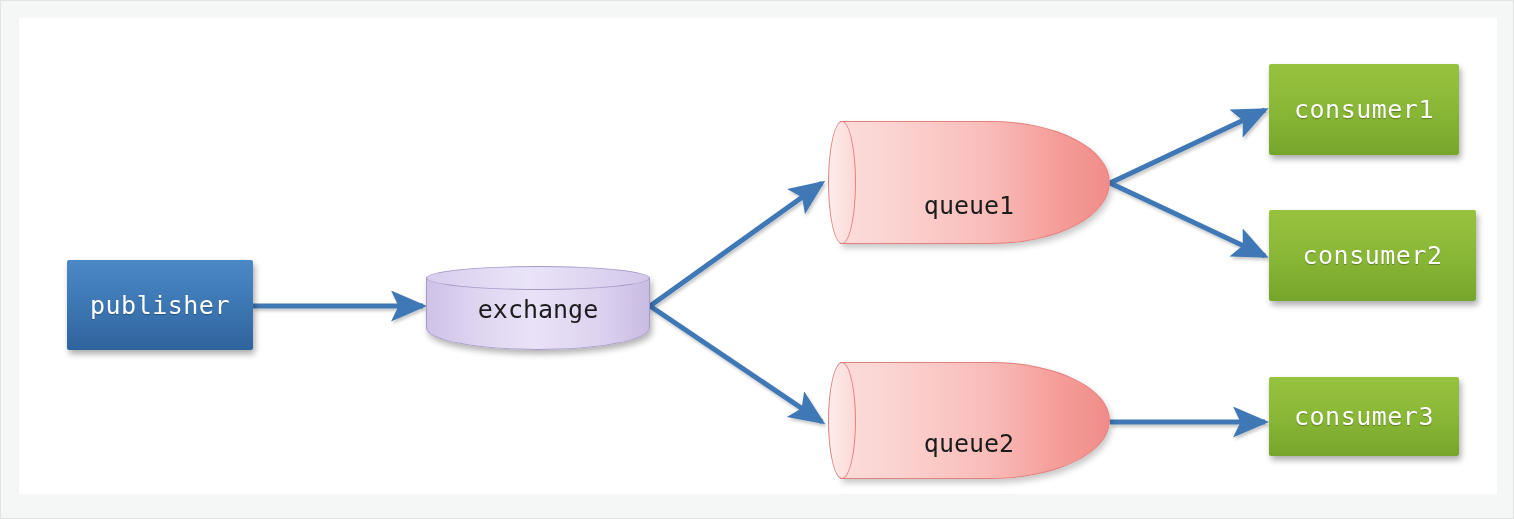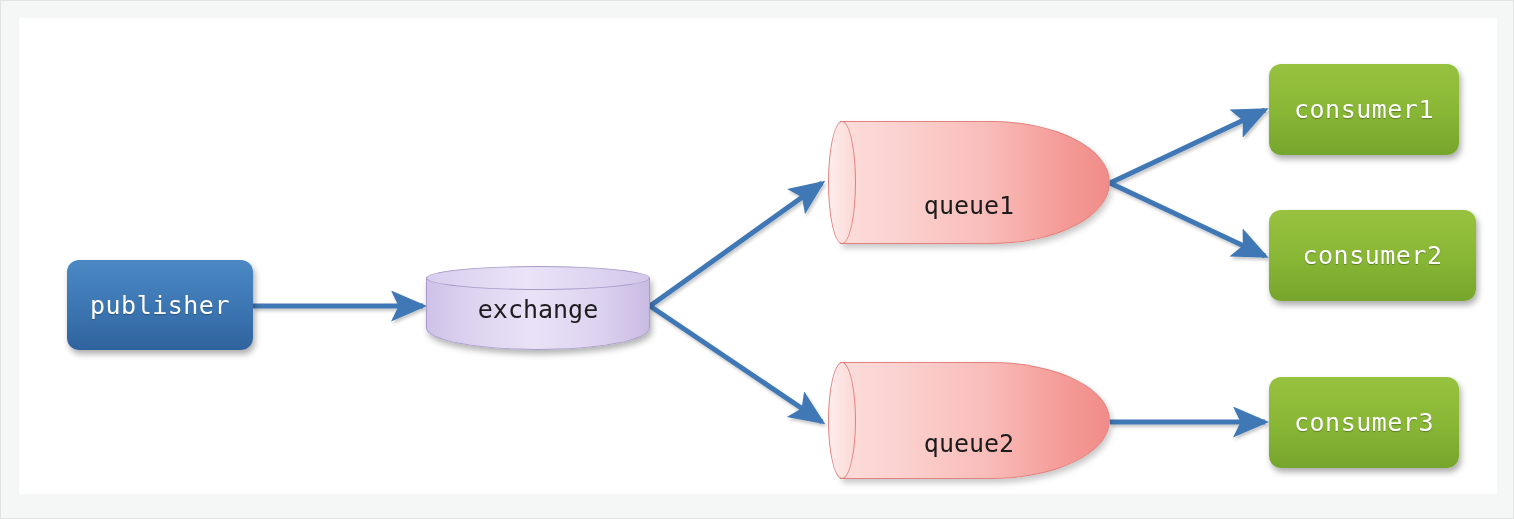--- a/index.html
+++ b/index.html
@@ -41,21 +41,21 @@
     pointer-events: none;
   }
 
   .node {
     position: absolute;
     box-sizing: border-box;
   }
 
   
   .rrect {
-    border-radius: 12px;
+    border-radius: 2px;
     display: flex;
     align-items: center;
     justify-content: center;
   }
   .rrect .label {
     font-size: 25px;
     letter-spacing: 0.5px;
     color: #ffffff;
     text-shadow: 0 1px 1px rgba(0,0,0,0.30);
     white-space: nowrap;
@@ -188,18 +188,18 @@
     </div>
 
     <div class="node rrect node-consumer" style="left:1250px; top:46px; width:190px; height:91px;">
       <span class="label">consumer1</span>
     </div>
 
     <div class="node rrect node-consumer" style="left:1250px; top:192px; width:207px; height:91px;">
       <span class="label">consumer2</span>
     </div>
 
-    <div class="node rrect node-consumer" style="left:1250px; top:359px; width:190px; height:91px;text-align:right;">
+    <div class="node rrect node-consumer" style="left:1250px; top:359px; width:190px; height:79px;text-align:right;">
       <span class="label">consumer3</span>
     </div>
 
   </div>
 </div>
 
 </body></html>

